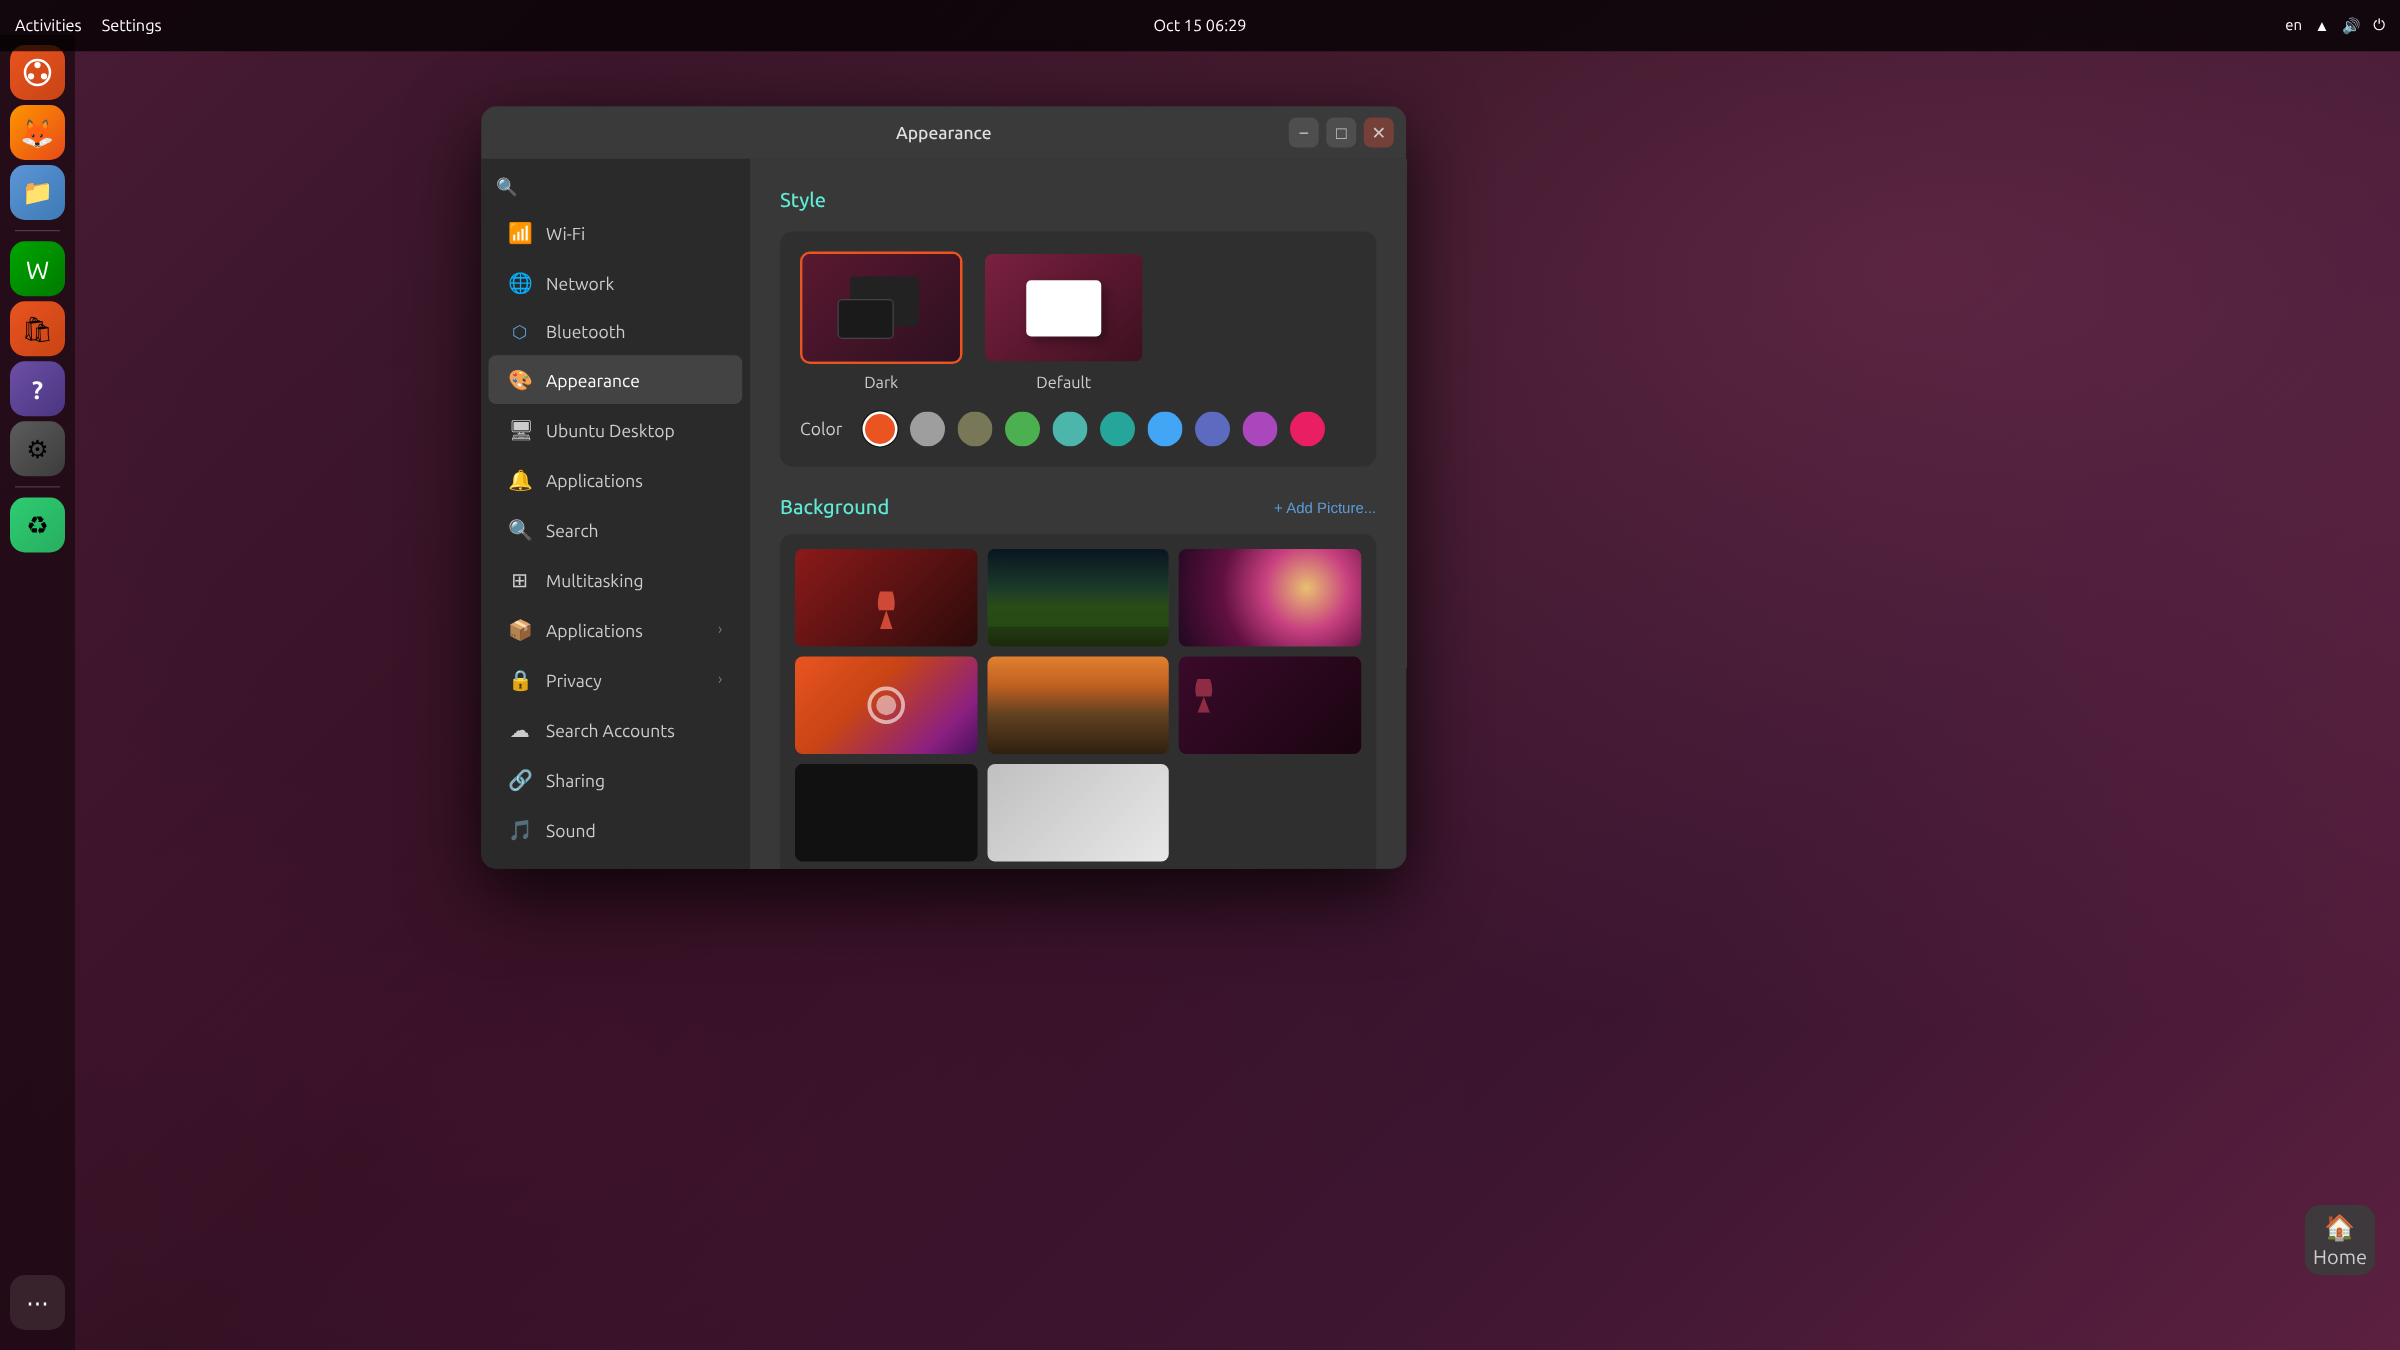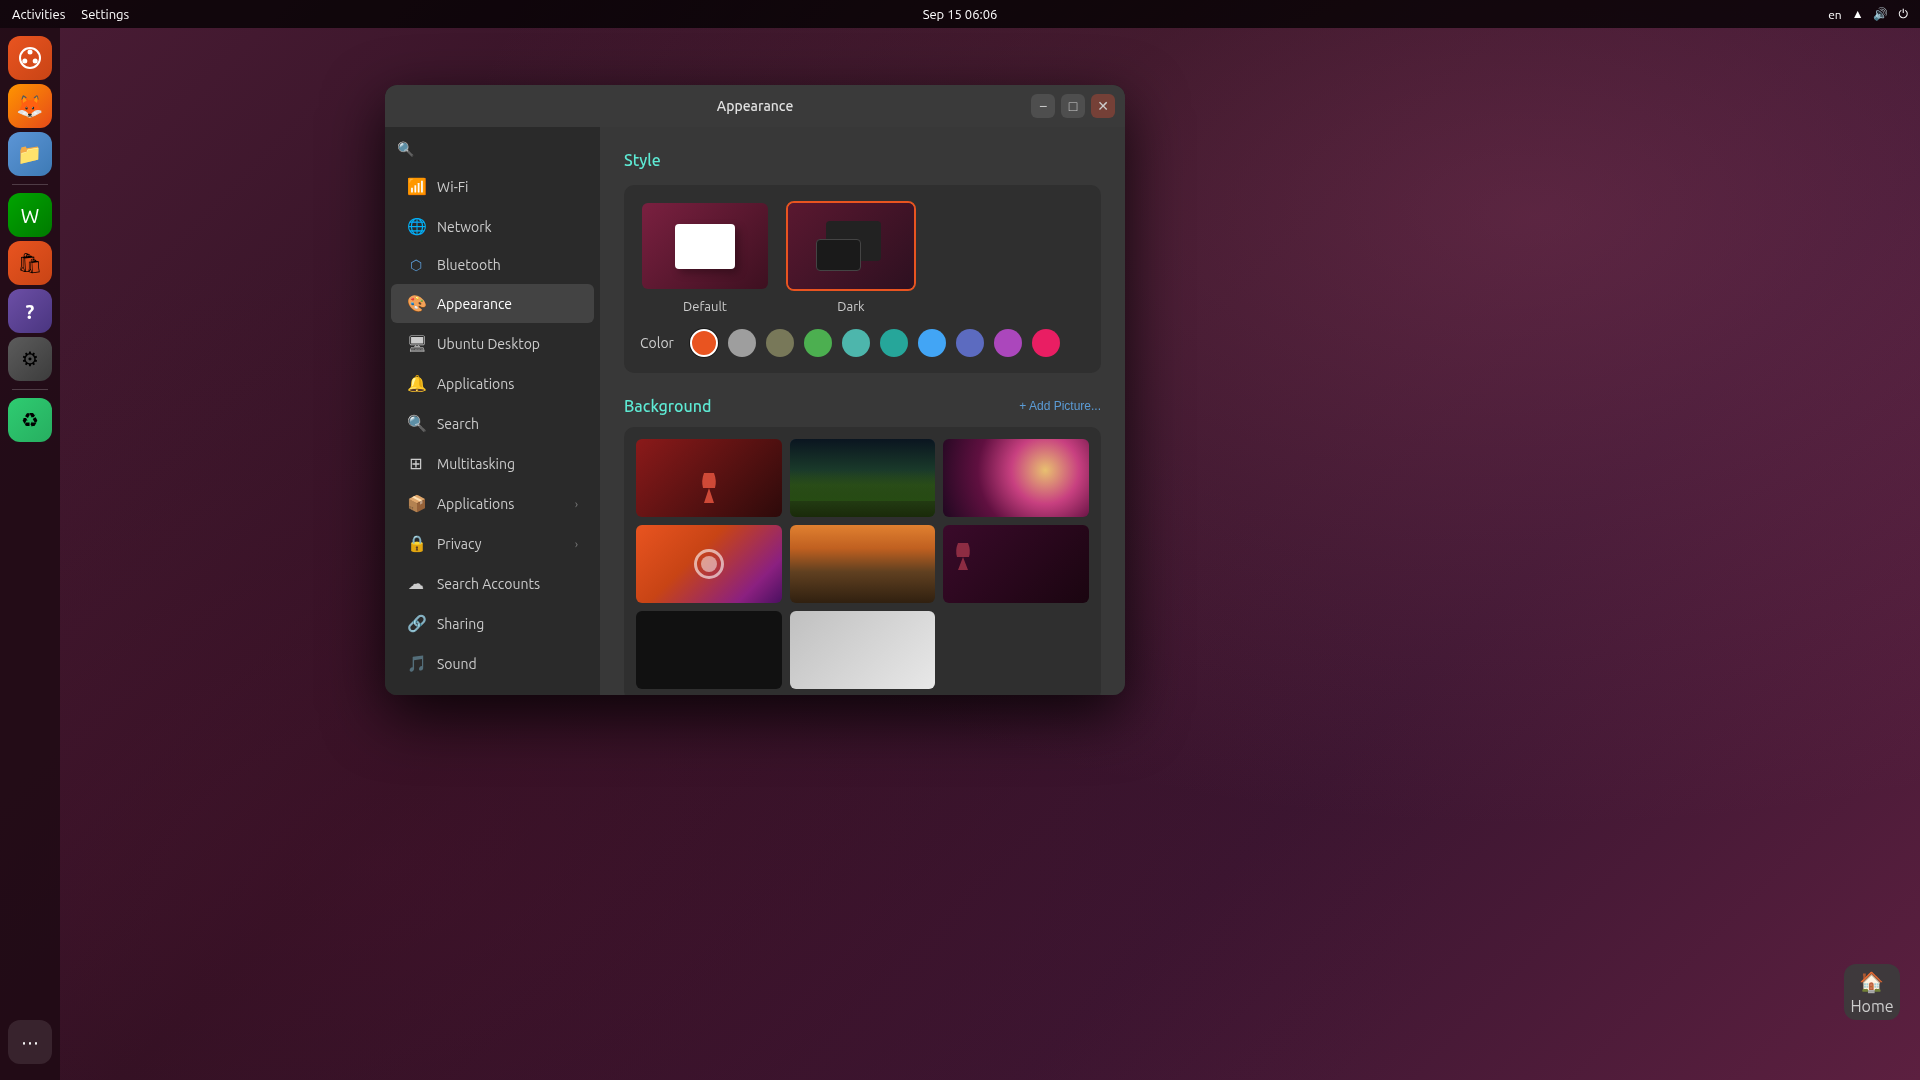--- a/index.html
+++ b/index.html
@@ -24,21 +24,21 @@
       inset: 0;
       background:
         radial-gradient(ellipse at 80% 20%, rgba(180,80,120,0.3) 0%, transparent 50%),
         radial-gradient(ellipse at 20% 80%, rgba(80,20,50,0.4) 0%, transparent 50%);
     }
 
     
     .topbar {
       position: absolute;
       top: 0; left: 0; right: 0;
-      height: 28px;
+      height: 41px;
       background: rgba(0,0,0,0.75);
       display: flex;
       align-items: center;
       justify-content: space-between;
       padding: 0 12px;
       z-index: 100;
       color: #fff;
       font-size: 13px;
     }
     .topbar-left { display: flex; align-items: center; gap: 16px; }
@@ -306,21 +306,21 @@
 <body>
 
 <div class="desktop"></div>
 
 <div class="topbar">
   <div class="topbar-left">
     <span style="cursor:pointer;">Activities</span>
     <span>Settings</span>
   </div>
   <div class="topbar-center">
-    <span>Sep 15  06:06</span>
+    <span>Oct 15  06:29</span>
   </div>
   <div class="topbar-right">
     <span>en</span>
     <span>▲</span>
     <span>🔊</span>
     <span>⏻</span>
   </div>
 </div>
 
 <div class="dock">
@@ -443,40 +443,40 @@
       </div>
 
     </div>
 
     <div class="main-content">
 
       <div class="section-title">Style</div>
 
       <div class="style-container">
         <div class="style-options">
-
-          <div class="style-option">
-            <div class="style-preview">
-              <div class="style-preview-default">
-                <div class="white-box"></div>
-              </div>
-            </div>
-            <span class="style-label">Default</span>
-          </div>
 
           <div class="style-option">
             <div class="style-preview selected">
               <div class="style-preview-dark">
                 <div class="dark-boxes">
                   <div class="dark-box-back"></div>
                   <div class="dark-box-front"></div>
                 </div>
               </div>
             </div>
             <span class="style-label">Dark</span>
+          </div>
+
+          <div class="style-option">
+            <div class="style-preview">
+              <div class="style-preview-default">
+                <div class="white-box"></div>
+              </div>
+            </div>
+            <span class="style-label">Default</span>
           </div>
         </div>
 
         <div class="color-row">
           <span class="color-label">Color</span>
           <div class="color-swatch selected" style="background:#e95420;"></div>
           <div class="color-swatch" style="background:#9E9E9E;"></div>
           <div class="color-swatch" style="background:#787859;"></div>
           <div class="color-swatch" style="background:#4CAF50;"></div>
           <div class="color-swatch" style="background:#4DB6AC;"></div>

